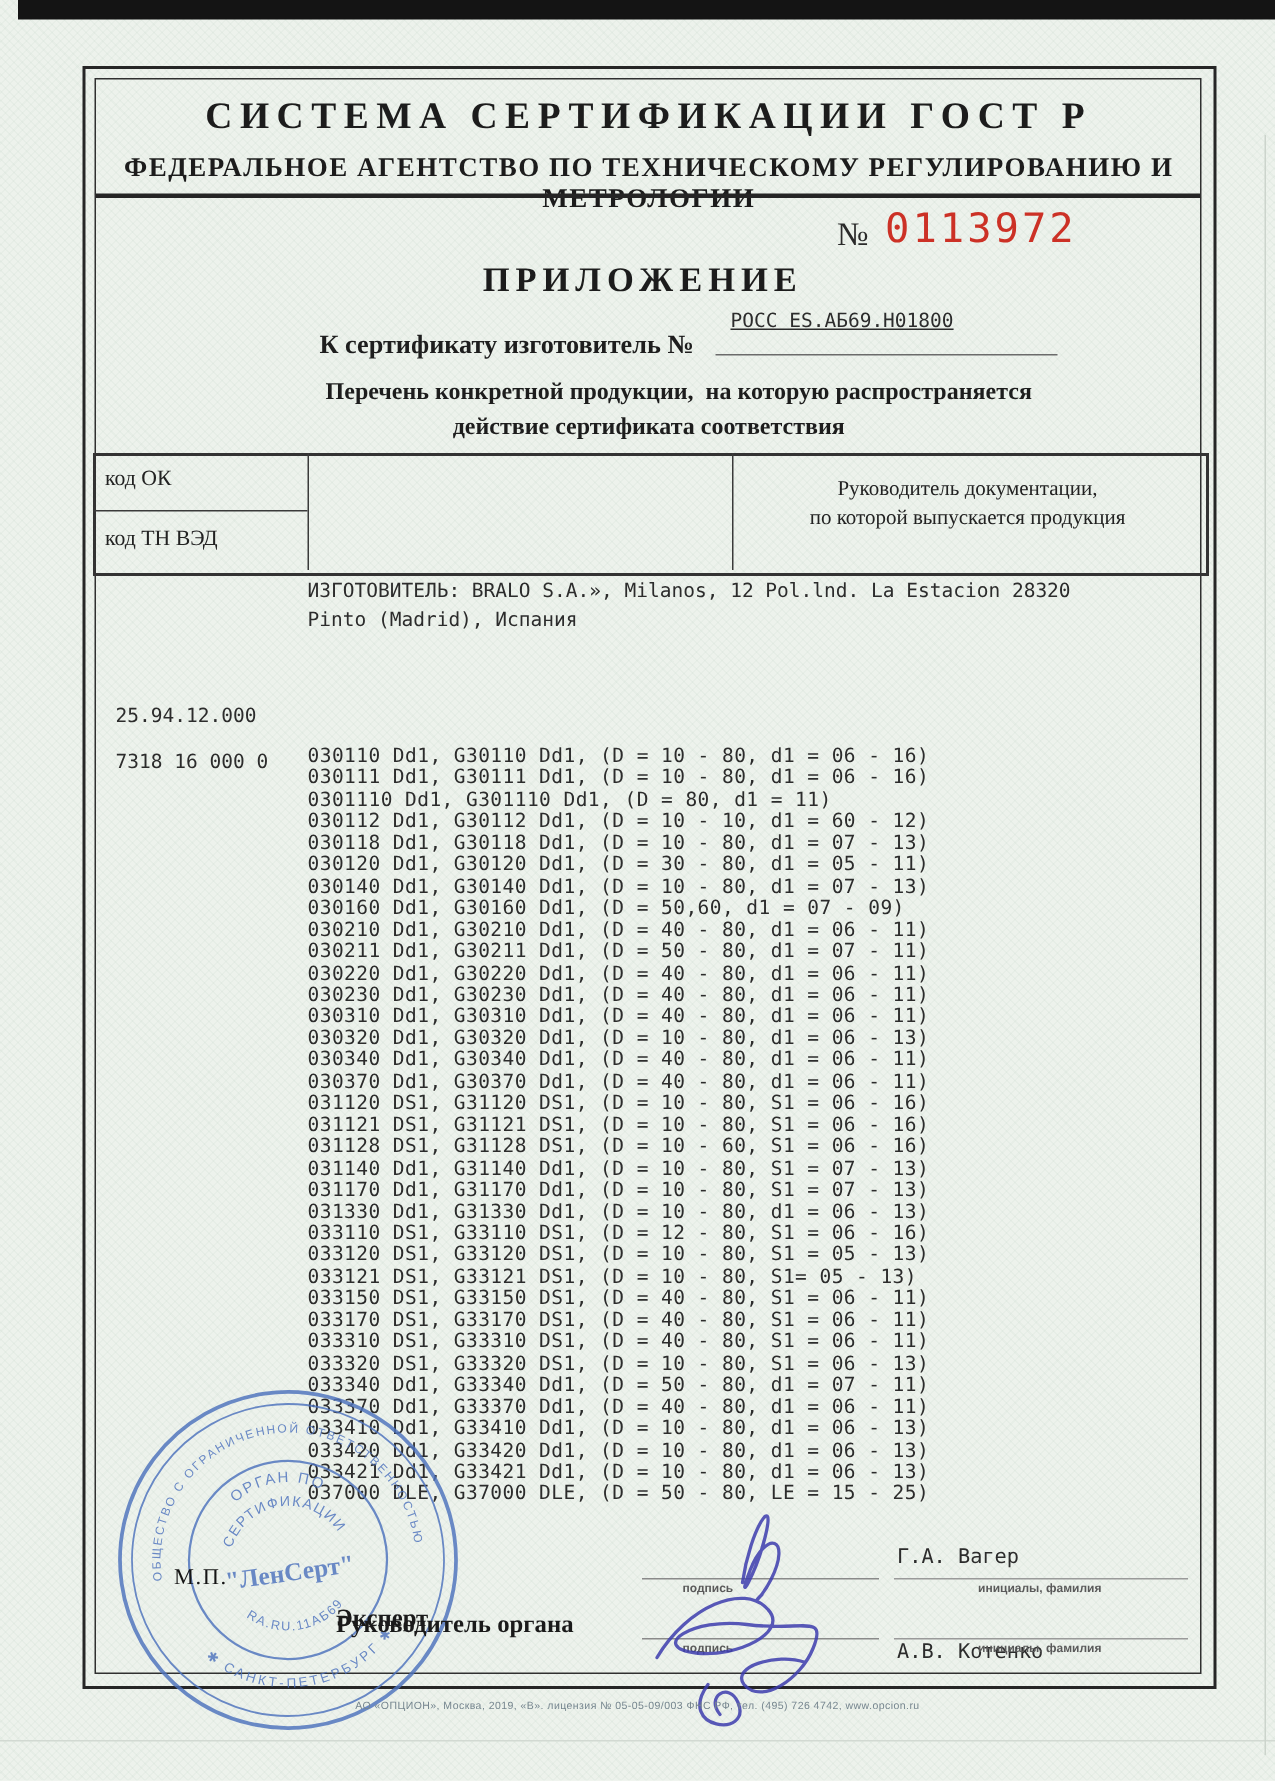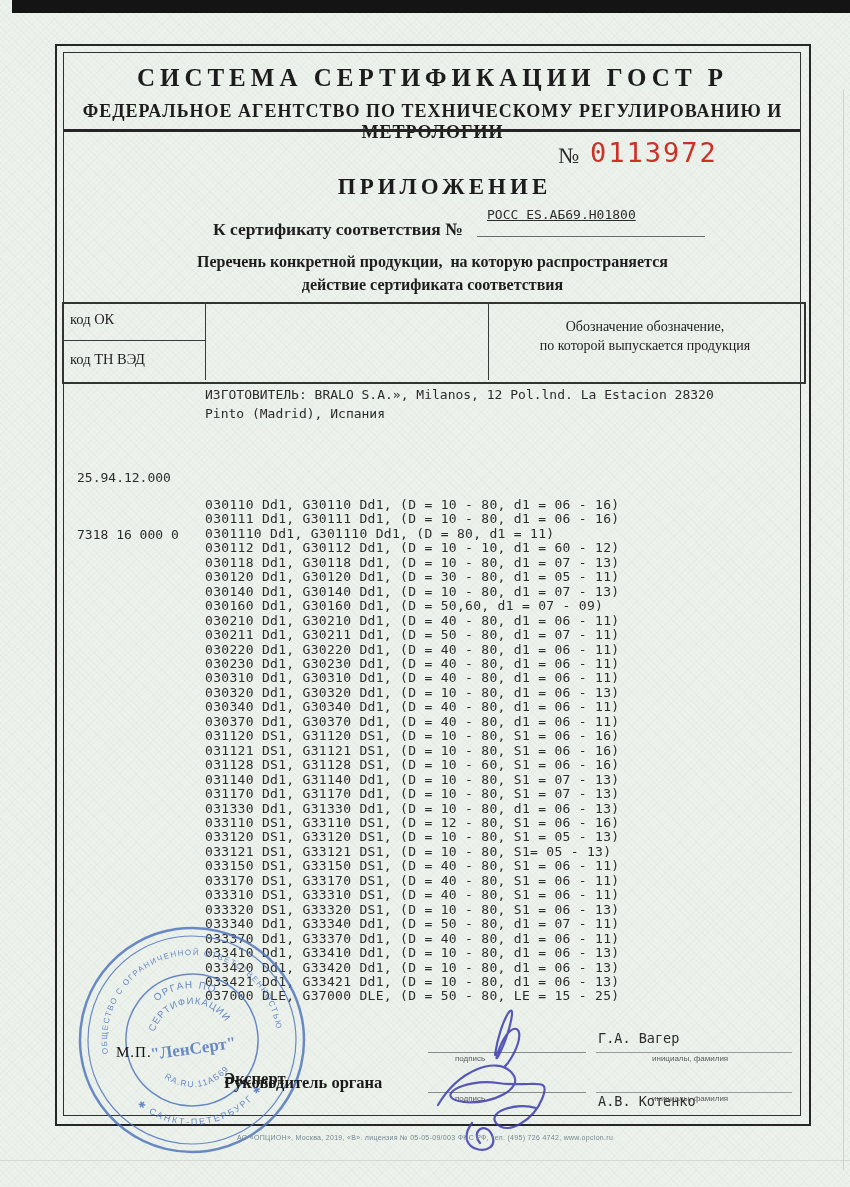--- a/index.html
+++ b/index.html
@@ -18,51 +18,51 @@
   .frame-outer{left:55px;top:44px;width:752px;height:1078px;border:2.5px solid #262626;}
   .frame-inner{left:63px;top:52px;width:736px;height:1062px;border:1.5px solid #303030;}
   .header-rule{left:64px;top:129px;width:736px;border-top:3px solid #252525;}
   .sys-title{left:55px;top:64px;width:755px;text-align:center;font-size:25px;font-weight:bold;
              letter-spacing:5px;color:#1c1c1c;}
   .agency{left:55px;top:101px;width:755px;text-align:center;font-size:18px;font-weight:bold;
           letter-spacing:1px;color:#1c1c1c;}
   .num-sign{left:558px;top:143px;font-size:22px;color:#2a2a2a;}
   .num-red{left:590px;top:137px;font-family:"DejaVu Sans Mono", monospace;font-size:27px;
            letter-spacing:2px;color:#cc3126;}
-  .doc-title{left:67px;top:174px;width:755px;text-align:center;font-size:23px;font-weight:bold;
+  .doc-title{left:51px;top:174px;width:755px;text-align:center;font-size:23px;font-weight:bold;
              letter-spacing:4px;color:#1c1c1c;}
   .cert-label{left:213px;top:219px;font-size:17.5px;font-weight:bold;color:#1e1e1e;}
   .cert-value{left:487px;top:207px;font-family:"DejaVu Sans Mono", monospace;font-size:13px;color:#333;text-decoration:underline;}
   .cert-underline{left:477px;top:236px;width:228px;border-top:1.5px solid #6b6b6b;}
   .subtitle{left:55px;width:755px;text-align:center;font-size:16px;font-weight:bold;color:#1d1d1d;white-space:pre;}
-  .sub1{top:253px;} .sub2{top:276px;}
+  .sub1{top:253px;padding-left:20px;} .sub2{top:276px;}
   .tbl{left:62px;top:302px;width:740px;height:78px;border:2px solid #333;}
   .tbl-v1{left:205px;top:302px;height:78px;border-left:1.5px solid #3a3a3a;}
   .tbl-v2{left:488px;top:302px;height:78px;border-left:1.5px solid #3a3a3a;}
   .tbl-h1{left:62px;top:340px;width:143px;border-top:1.5px solid #3a3a3a;}
   .cell{font-size:14.5px;color:#222;}
   .kodok{left:70px;top:311px;} .kodtn{left:70px;top:351px;text-align:right;}
   .colhead{top:317px;text-align:center;font-size:14px;line-height:19px;color:#222;}
   .col2{left:206px;width:282px;} .col3{left:489px;width:312px;}
   .mono{font-family:"DejaVu Sans Mono", monospace;color:#2c2c2c;}
   .manuf{left:205px;top:386px;font-size:13px;line-height:18.5px;white-space:pre;}
   .okcode{left:77px;top:470px;font-size:13px;}
   .pgroup{left:205px;top:470px;font-size:13px;}
-  .tnved{left:77px;top:527px;font-size:13px;}
+  .tnved{left:77px;top:501px;font-size:13px;}
   .plist{left:205px;top:498px;font-size:13px;line-height:14.45px;letter-spacing:.3px;white-space:pre;margin:0;}
   .mp{left:116px;top:1044px;font-size:15px;color:#141414;letter-spacing:1px;}
   .sig-label{font-size:16.5px;font-weight:bold;color:#1a1a1a;}
   .lab1{left:224px;top:1073px;} .lab2{left:224px;top:1069px;}
   .sig-line{border-top:1.2px solid #8a8a8a;}
   .ln1{left:428px;top:1052px;width:158px;} .ln2{left:428px;top:1092px;width:158px;}
   .nline1{left:596px;top:1052px;width:196px;border-top:1px solid #9a9a9a;}
   .nline2{left:596px;top:1092px;width:196px;border-top:1px solid #9a9a9a;}
   .sig-name{font-family:"DejaVu Sans Mono", monospace;font-size:13.5px;color:#2c2c2c;text-align:right;}
   .nm1{left:598px;top:1030px;} .nm2{left:598px;top:1071px;margin-top:22px;}
-  .tiny{font-family:"Liberation Sans", sans-serif;font-size:8px;color:#5a5a5a;}
+  .tiny{font-family:"Liberation Sans", sans-serif;font-size:8px;color:#5a5a5a;font-weight:bold;}
   .cap1a{left:455px;top:1054px;} .cap1b{left:652px;top:1054px;}
   .cap2a{left:455px;top:1094px;} .cap2b{left:652px;top:1094px;}
   .stamp{left:72px;top:920px;width:240px;height:240px;transform:rotate(-8deg);opacity:.82;}
   .inksig{left:400px;top:985px;width:210px;height:185px;}
   .footer{left:0;top:1134px;width:850px;text-align:center;
           font-family:"Liberation Sans", sans-serif;font-size:7px;color:#76868f;letter-spacing:.3px;}
 </style>
 </head>
 <body>
 
@@ -77,35 +77,35 @@
 
   <div class="abs agency">ФЕДЕРАЛЬНОЕ АГЕНТСТВО ПО ТЕХНИЧЕСКОМУ РЕГУЛИРОВАНИЮ И МЕТРОЛОГИИ</div>
   <div class="abs sys-title">СИСТЕМА СЕРТИФИКАЦИИ ГОСТ Р</div>
   <div class="abs header-rule"></div>
 
   <span class="abs num-sign">№</span>
   <span class="abs num-red">0113972</span>
 
   <div class="abs doc-title">ПРИЛОЖЕНИЕ</div>
 
-  <span class="abs cert-label">К сертификату соответствия №</span>
+  <span class="abs cert-label">К сертификату изготовитель №</span>
   <span class="abs cert-value mono">РОСС ES.АБ69.Н01800</span>
   <div class="abs cert-underline"></div>
 
   <div class="abs subtitle sub1">Перечень конкретной продукции,  на которую распространяется</div>
   <div class="abs subtitle sub2">действие сертификата соответствия</div>
 
   <div class="abs tbl"></div>
   <div class="abs tbl-v1"></div>
   <div class="abs tbl-v2"></div>
   <div class="abs tbl-h1"></div>
   <div class="abs cell kodok">код ОК</div>
   <div class="abs cell kodtn">код ТН ВЭД</div>
   <div class="abs colhead col3">
-    <div>Обозначение обозначение,</div>
+    <div>Руководитель документации,</div>
     <div>по которой выпускается продукция</div>
   </div>
 
   <div class="abs mono manuf"><span>ИЗГОТОВИТЕЛЬ: BRALO S.A.», Milanos, 12 Pol.lnd. La Estacion 28320</span>
 <span>Pinto (Madrid), Испания</span></div>
 
   <div class="abs mono okcode">25.94.12.000</div>
   <div class="abs mono tnved">7318 16 000 0</div>
 
   <pre class="abs mono plist">030110 Dd1, G30110 Dd1, (D = 10 - 80, d1 = 06 - 16)

